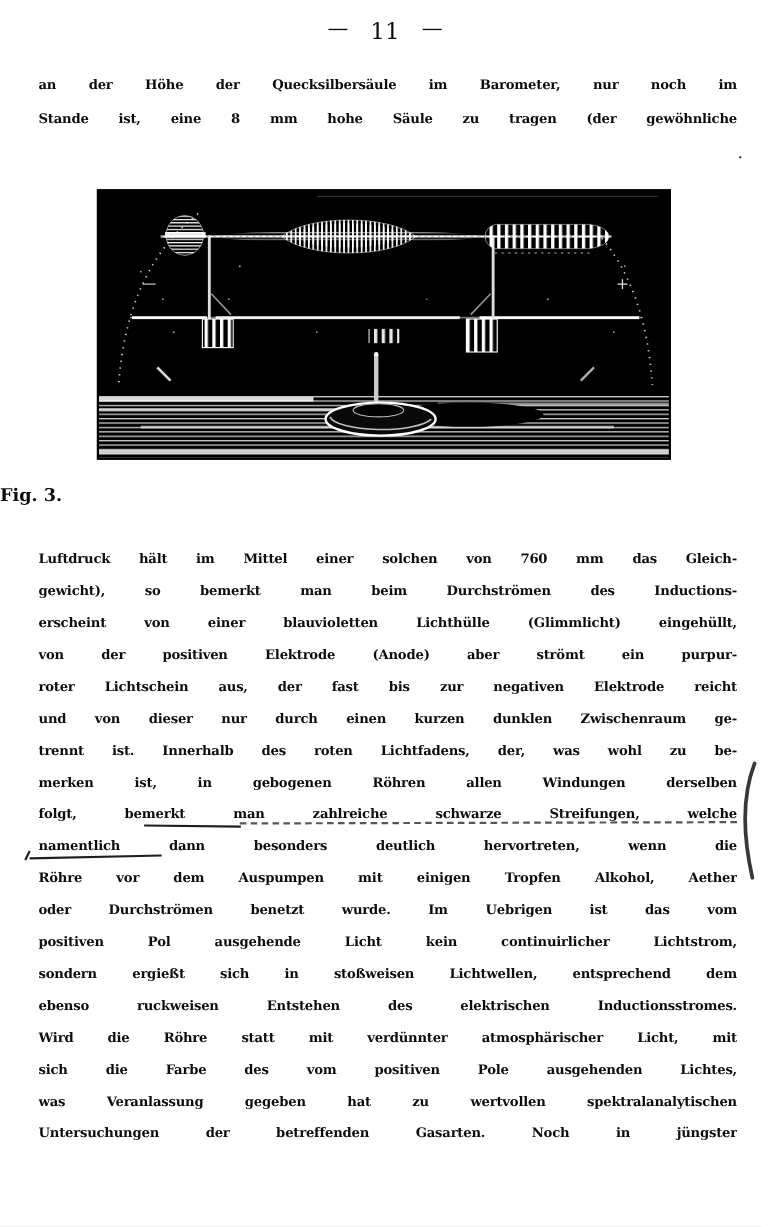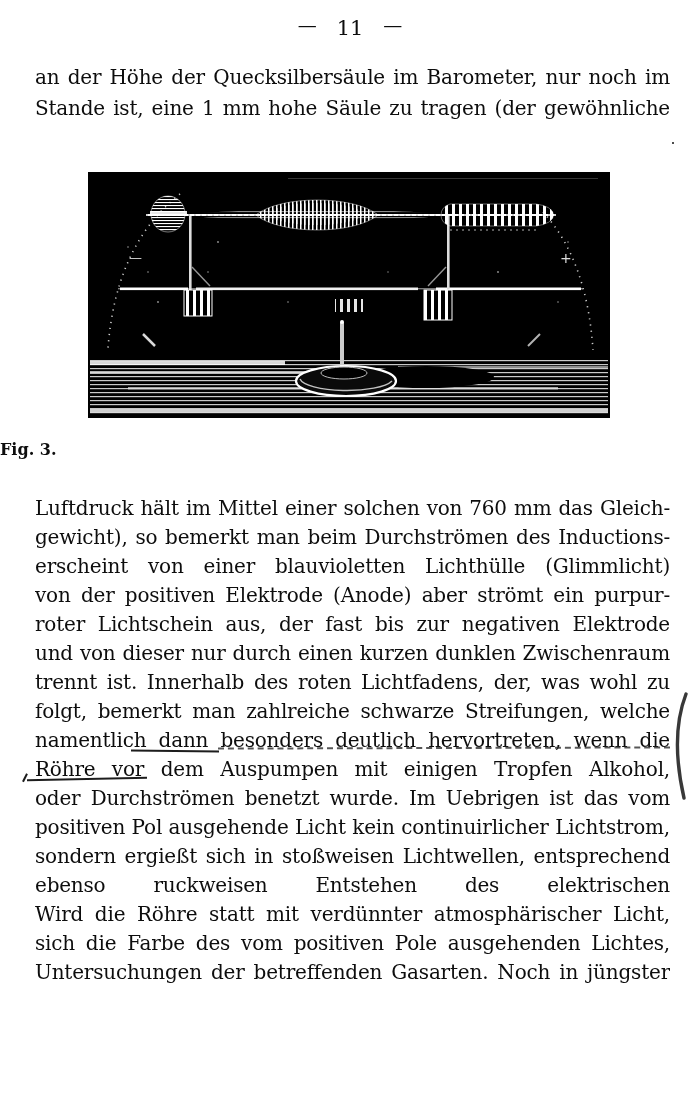--- a/index.html
+++ b/index.html
@@ -10,21 +10,21 @@
   }
   .page-header{
     position:absolute;top:16px;left:0;width:700px;text-align:center;
     font-size:21px;font-weight:400;
   }
   .page-header .dash{margin:0 20px;position:relative;top:-3px;font-size:19px;}
   .textblock{position:absolute;left:35px;width:635px;}
   .intro{top:62px;}
   .bodytext{top:494px;}
   .tline{
-    height:29px;line-height:29px;font-size:20px;font-weight:400;
+    height:29px;line-height:29px;font-size:12px;font-weight:700;
     letter-spacing:-0.2px;text-align:justify;text-align-last:justify;
     overflow:hidden;
   }
   .tline::after{content:"";display:inline-block;width:100%;height:0;}
   .intro .tline{height:31px;line-height:31px;}
   figure.engraving{
     position:absolute;top:172px;left:88px;width:522px;height:246px;
     margin:0;padding:0;background:#000;
   }
   figure.engraving svg{display:block;}
@@ -48,21 +48,21 @@
 <body>
 
 <div class="page">
 
   <header class="page-header">
     <span class="dash">—</span><span>11</span><span class="dash">—</span>
   </header>
 
   <section class="textblock intro">
     <div class="tline">an der Höhe der Quecksilbersäule im Barometer, nur noch im</div>
-    <div class="tline">Stande ist, eine 1 mm hohe Säule zu tragen (der gewöhnliche</div>
+    <div class="tline">Stande ist, eine 8 mm hohe Säule zu tragen (der gewöhnliche</div>
   </section>
 
   <figure class="engraving">
     <svg width="522" height="246" viewBox="0 0 522 246">
       <defs>
         <pattern id="hs" width="1" height="3" patternUnits="userSpaceOnUse">
           <rect width="1" height="1.1" fill="#fff"></rect>
         </pattern>
         <pattern id="hs2" width="1" height="4" patternUnits="userSpaceOnUse">
           <rect width="1" height="1.2" fill="#c9c9c9"></rect>
@@ -166,29 +166,31 @@
   <div class="caption">Fig. 3.</div>
 
   <section class="textblock bodytext" style="position:absolute;">
     <div class="tline">Luftdruck hält im Mittel einer solchen von 760 mm das Gleich-</div>
     <div class="tline">gewicht), so bemerkt man beim Durchströmen des Inductions-</div>
     <div class="tline">erscheint von einer blauvioletten Lichthülle (Glimmlicht) eingehüllt,</div>
     <div class="tline">von der positiven Elektrode (Anode) aber strömt ein purpur-</div>
     <div class="tline">roter Lichtschein aus, der fast bis zur negativen Elektrode reicht</div>
     <div class="tline">und von dieser nur durch einen kurzen dunklen Zwischenraum ge-</div>
     <div class="tline">trennt ist. Innerhalb des roten Lichtfadens, der, was wohl zu be-</div>
+    <div class="tline">merken ist, in gebogenen Röhren allen Windungen derselben</div>
     <div class="tline">folgt, bemerkt man zahlreiche schwarze Streifungen, welche</div>
     <div class="tline">namentlich dann besonders deutlich hervortreten, wenn die</div>
     <div class="tline">Röhre vor dem Auspumpen mit einigen Tropfen Alkohol, Aether</div>
     <div class="tline">oder Durchströmen benetzt wurde. Im Uebrigen ist das vom</div>
     <div class="tline">positiven Pol ausgehende Licht kein continuirlicher Lichtstrom,</div>
     <div class="tline">sondern ergießt sich in stoßweisen Lichtwellen, entsprechend dem</div>
     <div class="tline">ebenso ruckweisen Entstehen des elektrischen Inductionsstromes.</div>
     <div class="tline">Wird die Röhre statt mit verdünnter atmosphärischer Licht, mit</div>
     <div class="tline">sich die Farbe des vom positiven Pole ausgehenden Lichtes,</div>
+    <div class="tline">was Veranlassung gegeben hat zu wertvollen spektralanalytischen</div>
     <div class="tline">Untersuchungen der betreffenden Gasarten. Noch in jüngster</div>
 
     <div class="pencil ul-a1"></div>
     <div class="pencil ul-a2"></div>
     <div class="pencil ul-b"></div>
   </section>
 
   <svg class="margin-mark" width="26" height="112" viewBox="0 0 26 112">
     <path d="M18,4 C8,30 6,64 16,108" stroke="#1d1d1d" stroke-width="3.4" fill="none" stroke-linecap="round" opacity=".88"></path>
   </svg>

